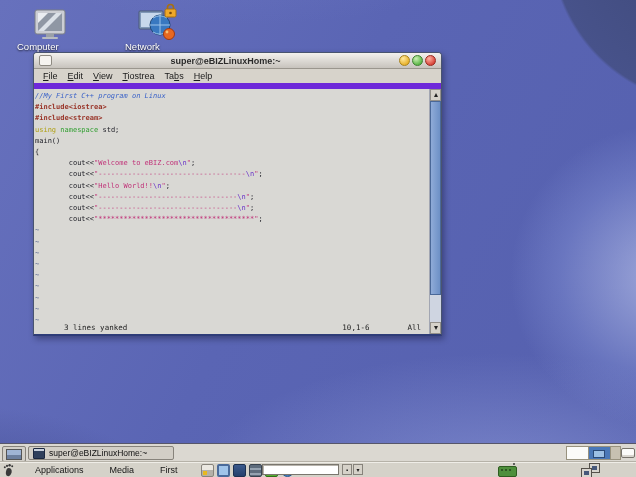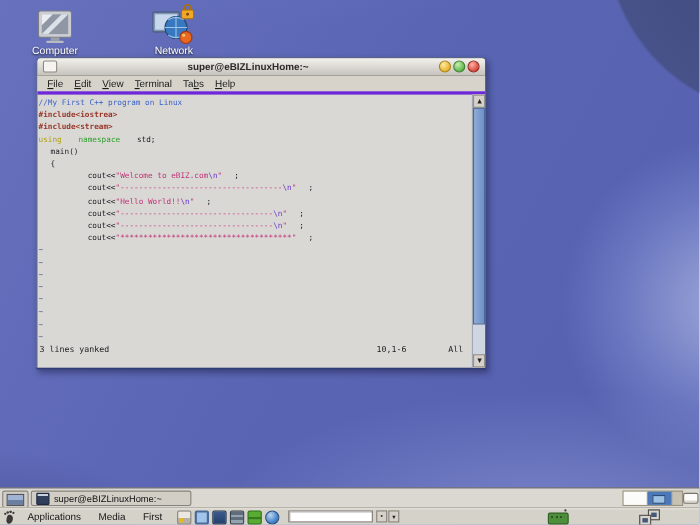--- a/index.html
+++ b/index.html
@@ -8,21 +8,21 @@
     position:relative;width:636px;height:477px;overflow:hidden;
     background:
       radial-gradient(circle 290px at 112% -12%, #3d4877 0%, #47528a 55%, rgba(71,82,138,0) 56%),
       radial-gradient(circle 210px at 104% 58%, rgba(205,214,245,.6) 0%, rgba(140,155,220,.35) 48%, rgba(140,155,220,0) 72%),
       radial-gradient(ellipse 430px 190px at 78% 102%, rgba(160,172,230,.5), rgba(160,172,230,0) 70%),
       radial-gradient(ellipse 320px 170px at -6% 110%, rgba(50,58,118,.6), rgba(50,58,118,0) 70%),
       radial-gradient(ellipse 500px 240px at 40% -30%, rgba(120,132,205,.5), rgba(120,132,205,0) 70%),
       linear-gradient(118deg,#6771bd 0%,#5a65b4 45%,#5560ae 100%);
   }
   
-  .dicon{position:absolute;width:66px;text-align:center;}
+  .dicon{position:absolute;width:66px;}
   .dicon .icon-label{color:#fff;font-size:9.5px;text-shadow:0 1px 2px rgba(0,0,0,.85);line-height:11px;}
   .eq{display:flex;align-items:flex-end;gap:2px;justify-content:center;height:32px;margin-bottom:1px;}
   .eq-bar{width:7px;border-radius:1px;background:
       repeating-linear-gradient(to top, transparent 0 3px, rgba(25,28,45,.55) 3px 4px),
       linear-gradient(to top,#37a81e 0 55%, #d8d41c 55% 82%, #d03024 82% 100%);}
   
   .window{
     position:absolute;left:33px;top:52px;width:407px;height:281px;
     border:1px solid #49546f;border-bottom:2px solid #2e3c78;
     border-radius:4px 4px 0 0;box-shadow:2px 3px 6px rgba(0,0,20,.35);
@@ -31,38 +31,38 @@
   .titlebar{height:15px;flex:0 0 15px;border-radius:3px 3px 0 0;
     background:linear-gradient(#f3f1ed,#c7c3bd);border-bottom:1px solid #9a968e;
     display:flex;align-items:center;padding:0 5px;}
   .titlebar .wicon{width:11px;height:9px;background:#f6f4f0;border:1px solid #8e8a82;border-radius:2px;}
   .title-text{flex:1;text-align:center;font-size:9px;font-weight:bold;color:#2b2b2b;}
   .wbtns{display:flex;gap:2px;}
   .wbtn{width:9px;height:9px;border-radius:50%;border:1px solid #888;}
   .wbtn-min{background:radial-gradient(circle at 35% 30%,#ffe9a0,var(--btn_min,#e8b22c) 72%);border-color:#a8821c;}
   .wbtn-max{background:radial-gradient(circle at 35% 30%,#c9f0b2,var(--btn_max,#5cb648) 72%);border-color:#3c8030;}
   .wbtn-close{background:radial-gradient(circle at 35% 30%,#ffb2a2,var(--btn_close,#d8463c) 72%);border-color:#982820;}
-  .menubar{height:14px;flex:0 0 14px;background:#d7d3cb;border-bottom:3px solid #6d28d9;
+  .menubar{height:14px;flex:0 0 14px;background:#d7d3cb;border-bottom:6px solid #6d28d9;
     display:flex;align-items:center;padding:0 4px;font-size:9px;color:#1a1a1a;}
   .menu-item{padding:0 5px;cursor:default;}
   .menu-item .mn{text-decoration:underline;}
   .term-body{flex:1;display:flex;min-height:0;}
   .term-left{flex:1;display:flex;flex-direction:column;min-width:0;}
   .vim-buffer{flex:1;padding:2px 0 0 1px;font-family:"DejaVu Sans Mono",monospace;
     font-size:7px;line-height:11.2px;white-space:pre;overflow:hidden;color:var(--plain,#1c1c24);}
-  .tok-comment{color:var(--comment,#3a62c8);}
+  .tok-comment{color:var(--comment,#3a62c8);font-style:italic;}
   .tok-preproc{color:var(--preproc,#993428);font-weight:bold;}
   .tok-kw_using{color:var(--kw_using,#b0a014);}
   .tok-kw_ns{color:var(--kw_ns,#2f9e2f);font-weight:normal;}
-  .tok-plain{color:var(--plain,#1c1c24);margin-left:11px;}
+  .tok-plain{color:var(--plain,#1c1c24);}
   .tok-string{color:var(--string,#c03278);}
   .tok-special{color:var(--special,#6a35c8);}
   .tok-tilde{color:var(--tilde,#51628f);}
   .statusline{height:13px;flex:0 0 13px;display:flex;align-items:center;
-    font-family:"DejaVu Sans Mono",monospace;font-size:7.5px;color:#222;padding:0 2px 10px 2px;}
+    font-family:"DejaVu Sans Mono",monospace;font-size:7.5px;color:#222;padding:0 2px 0 2px;margin-left:28px;}
   .statusline .cursor-pos{margin-left:auto;}
   .statusline .scroll-pos{margin-left:38px;margin-right:6px;}
   .scrollbar{flex:0 0 11px;width:11px;background:#cfd5e1;border-left:1px solid #a2a6b2;
     display:flex;flex-direction:column;}
   .sb-btn{height:10px;flex:0 0 10px;background:#d6d2ca;border:1px solid #94908a;
     display:flex;align-items:center;justify-content:center;}
   .tri-up{width:0;height:0;border-left:2.5px solid transparent;border-right:2.5px solid transparent;border-bottom:4px solid #222;}
   .tri-down{width:0;height:0;border-left:2.5px solid transparent;border-right:2.5px solid transparent;border-top:4px solid #222;}
   .sb-track{flex:1;position:relative;}
   .sb-thumb{position:absolute;left:0;top:0;width:100%;height:88%;
@@ -83,21 +83,21 @@
   .ws-cell{width:22px;height:100%;box-sizing:border-box;border-right:1px solid #98927e;}
   .ws-cell.inactive{background:#fbfbf9;}
   .ws-cell.active{background:#4a78b8;position:relative;}
   .ws-cell.active::after{content:"";position:absolute;left:4px;top:3px;width:10px;height:6px;
     background:#9cc0e4;border:1px solid #2a4a78;}
   .mini-win-btn{position:absolute;left:621px;top:4px;width:12px;height:8px;background:#fbfbf9;
     border:1px solid #77736b;border-radius:2px;box-shadow:inset 0 -2px 0 #d8d5ce;}
   
   .panel{position:absolute;left:0;top:461px;width:636px;height:16px;background:#d5d2c9;
     border-top:1px solid #b6b2a8;box-shadow:inset 0 1px 0 #efede7;}
-  .panel-left{position:absolute;left:3px;top:0;height:16px;display:flex;align-items:center;gap:6px;}
+  .panel-left{position:absolute;left:3px;top:0;height:16px;display:flex;align-items:center;gap:16px;}
   .panel-menu{font-size:9px;color:#151515;padding:0 5px;white-space:nowrap;}
   .launchers{display:flex;align-items:center;gap:3px;margin-left:2px;}
   .launcher{width:13px;height:13px;border-radius:2px;position:relative;box-sizing:border-box;}
   .li-workstation{background:linear-gradient(#ebe8e1 0 50%,#b4b0a8 50% 100%);border:1px solid #88847c;}
   .li-workstation::after{content:"";position:absolute;left:1px;bottom:1px;width:4px;height:4px;background:#e8b820;}
   .li-display{background:#a0c4ea;border:2px solid #4a6a9a;border-radius:2px;}
   .li-screen{background:linear-gradient(#3c5a8c,#24406c);border:1px solid #1c3050;}
   .li-cabinet{background:linear-gradient(#5e6c7c 0 3px,#95a2b0 3px 5px,#5e6c7c 5px 8px,#95a2b0 8px 10px,#5e6c7c 10px);border:1px solid #39434f;}
   .li-package{background:#57ac31;border:1px solid #2e7018;}
   .li-package::after{content:"";position:absolute;left:0;top:5px;width:11px;height:2px;background:rgba(20,60,10,.45);}
@@ -162,21 +162,21 @@
       <span class="wbtns">
         <span class="wbtn wbtn-min"></span>
         <span class="wbtn wbtn-max"></span>
         <span class="wbtn wbtn-close"></span>
       </span>
     </div>
     <div class="menubar">
         <span class="menu-item"><span></span><span class="mn">F</span><span>ile</span></span>
         <span class="menu-item"><span></span><span class="mn">E</span><span>dit</span></span>
         <span class="menu-item"><span></span><span class="mn">V</span><span>iew</span></span>
-        <span class="menu-item"><span></span><span class="mn">T</span><span>erminal</span></span>
+        <span class="menu-item"><span></span><span class="mn">T</span><span>iostrea</span></span>
         <span class="menu-item"><span>Ta</span><span class="mn">b</span><span>s</span></span>
         <span class="menu-item"><span></span><span class="mn">H</span><span>elp</span></span>
       </div>
     <div class="term-body">
       <div class="term-left">
         <div class="vim-buffer"><div class="code-line"><span class="tok-comment">//My First C++ program on Linux</span></div><div class="code-line"><span class="tok-preproc">#include&lt;iostrea&gt;</span></div><div class="code-line"><span class="tok-preproc">#include&lt;stream&gt;</span></div><div class="code-line"><span class="tok-kw_using">using</span><span class="tok-plain"> </span><span class="tok-kw_ns">namespace</span><span class="tok-plain"> std;</span></div><div class="code-line"><span class="tok-plain">main()</span></div><div class="code-line"><span class="tok-plain">{</span></div><div class="code-line"><span class="tok-plain">        cout&lt;&lt;</span><span class="tok-string">"Welcome to eBIZ.com</span><span class="tok-special">\n</span><span class="tok-string">"</span><span class="tok-plain">;</span></div><div class="code-line"><span class="tok-plain">        cout&lt;&lt;</span><span class="tok-string">"-----------------------------------</span><span class="tok-special">\n</span><span class="tok-string">"</span><span class="tok-plain">;</span></div><div class="code-line"><span class="tok-plain">        cout&lt;&lt;</span><span class="tok-string">"Hello World!!</span><span class="tok-special">\n</span><span class="tok-string">"</span><span class="tok-plain">;</span></div><div class="code-line"><span class="tok-plain">        cout&lt;&lt;</span><span class="tok-string">"---------------------------------</span><span class="tok-special">\n</span><span class="tok-string">"</span><span class="tok-plain">;</span></div><div class="code-line"><span class="tok-plain">        cout&lt;&lt;</span><span class="tok-string">"---------------------------------</span><span class="tok-special">\n</span><span class="tok-string">"</span><span class="tok-plain">;</span></div><div class="code-line"><span class="tok-plain">        cout&lt;&lt;</span><span class="tok-string">"*************************************"</span><span class="tok-plain">;</span></div><div class="code-line"><span class="tok-tilde">~</span></div><div class="code-line"><span class="tok-tilde">~</span></div><div class="code-line"><span class="tok-tilde">~</span></div><div class="code-line"><span class="tok-tilde">~</span></div><div class="code-line"><span class="tok-tilde">~</span></div><div class="code-line"><span class="tok-tilde">~</span></div><div class="code-line"><span class="tok-tilde">~</span></div><div class="code-line"><span class="tok-tilde">~</span></div><div class="code-line"><span class="tok-tilde">~</span></div></div>
         <div class="statusline">
           <span>3 lines yanked</span>
           <span class="cursor-pos">10,1-6</span>
           <span class="scroll-pos">All</span>

